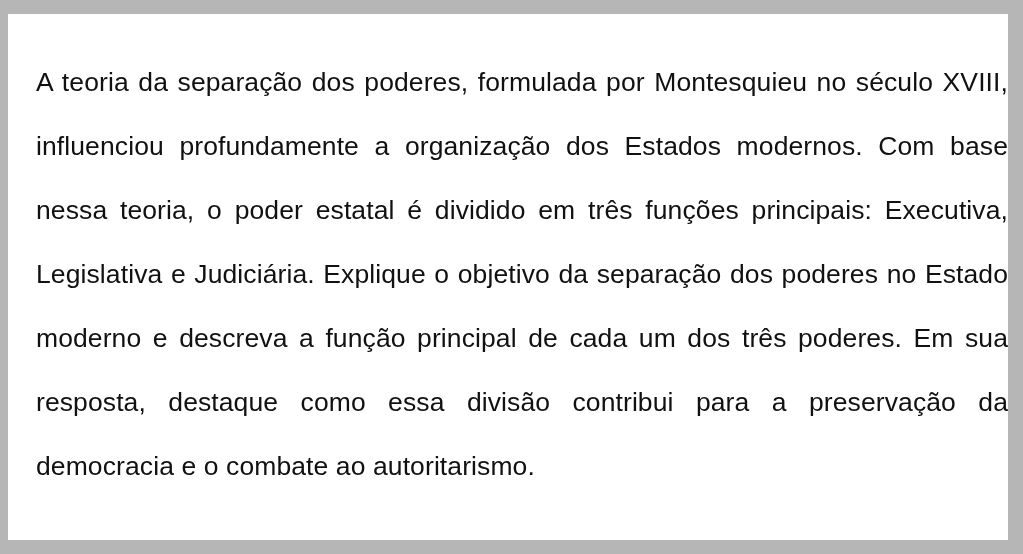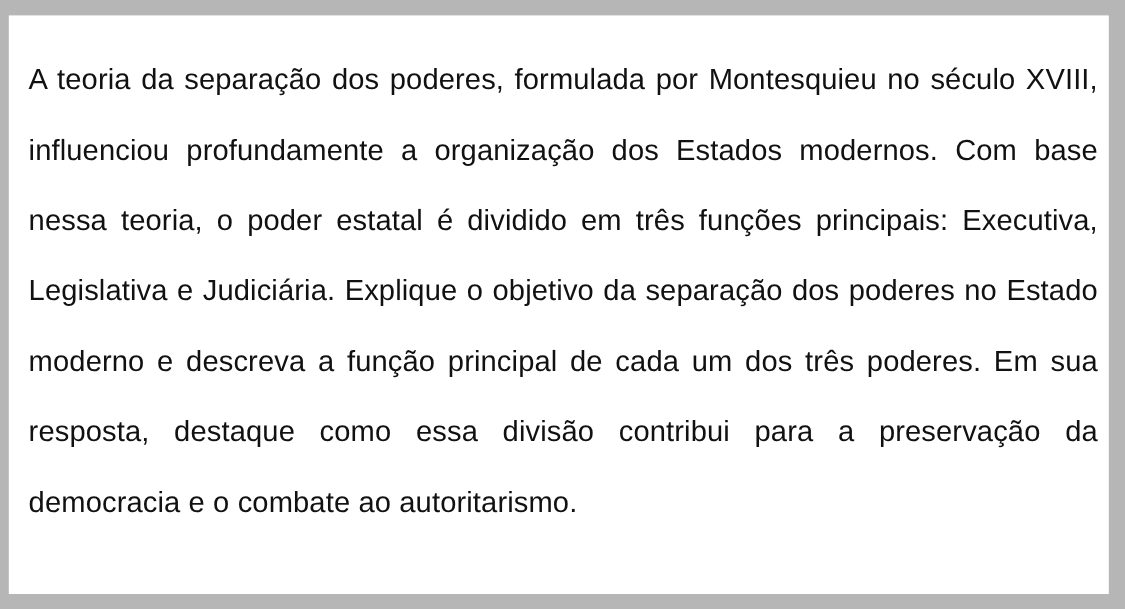--- a/index.html
+++ b/index.html
@@ -20,21 +20,21 @@
     width: 1000px;
     height: 526px;
     background: #ffffff;
     box-sizing: border-box;
   }
   .passage {
     position: absolute;
     left: 14px;
     top: 22px;
     width: 972px;
-    margin: 4px;
+    margin: 14px;
     color: #111111;
     font-size: 26.5px;
     line-height: 64px;
     text-align: justify;
     text-justify: inter-word;
     letter-spacing: 0.1px;
   }
 </style>
 </head>
 <body>

